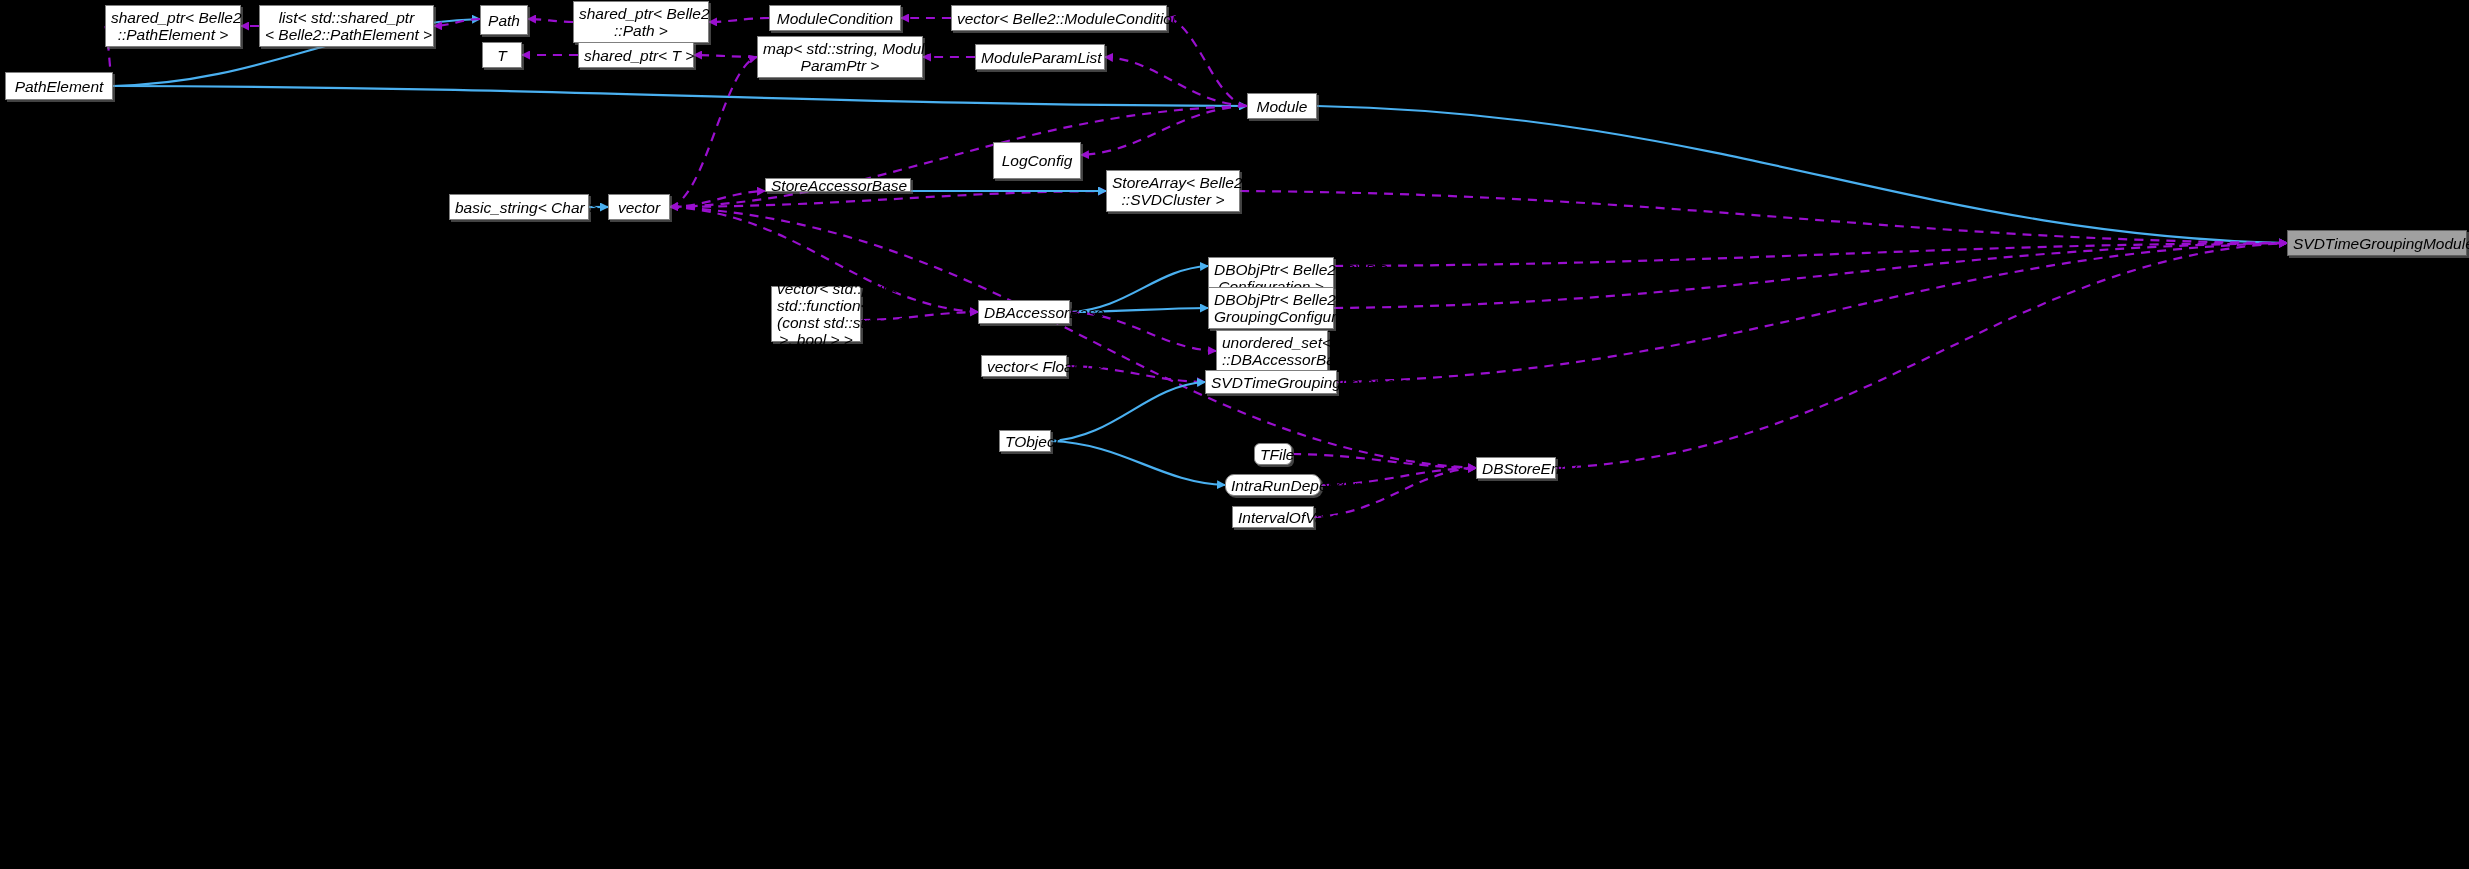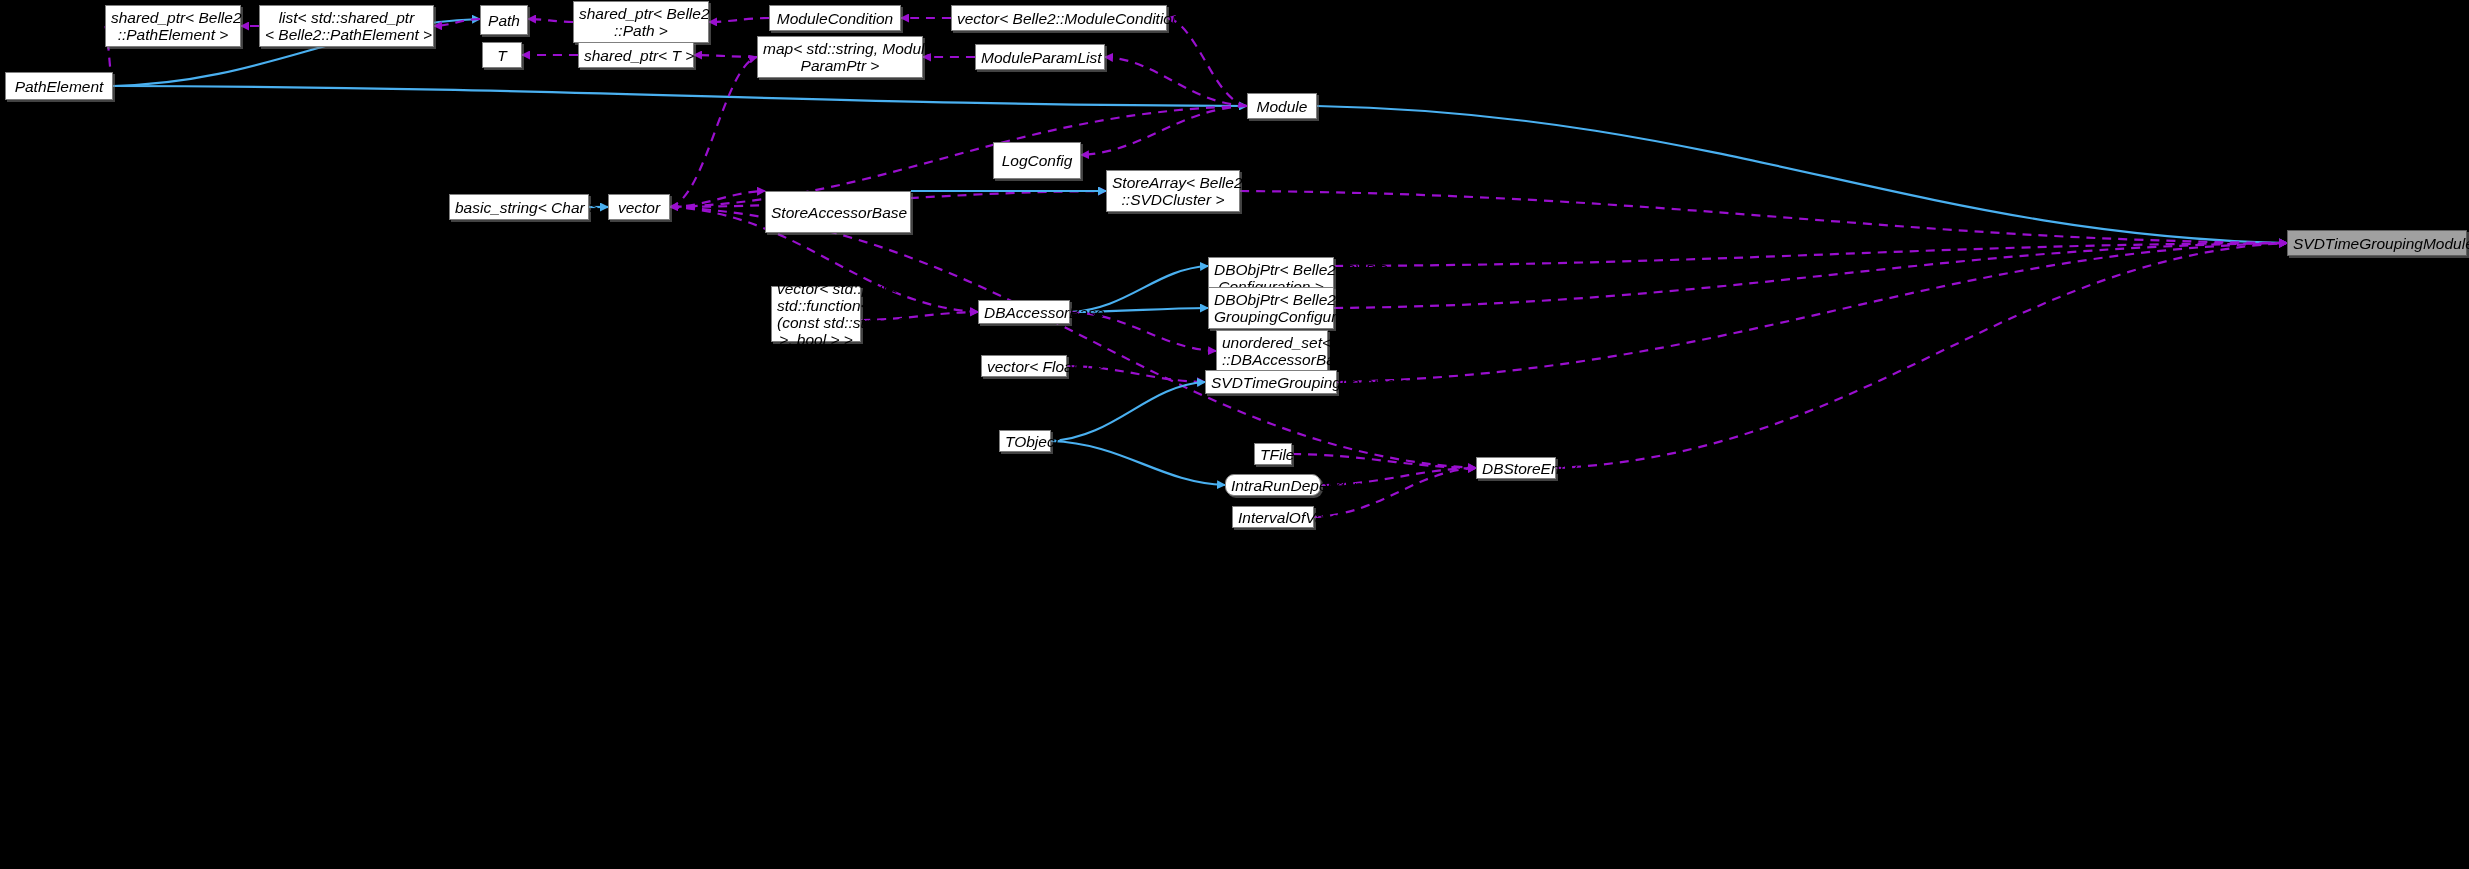--- a/index.html
+++ b/index.html
@@ -119,36 +119,36 @@
       <div class="node" style="left: 578px; top: 42px; width: 116px; height: 26px;"><span class="lbl">shared_ptr&lt; T &gt;</span></div>
       <div class="node" style="left: 769px; top: 5px; width: 132px; height: 26px;"><span class="lbl">ModuleCondition</span></div>
       <div class="node" style="left: 757px; top: 36px; width: 166px; height: 42px;"><span class="lbl">map&lt; std::string, Module
 ParamPtr &gt;</span></div>
       <div class="node" style="left: 951px; top: 5px; width: 216px; height: 26px;"><span class="lbl">vector&lt; Belle2::ModuleCondition &gt;</span></div>
       <div class="node" style="left: 975px; top: 44px; width: 130px; height: 26px;"><span class="lbl">ModuleParamList</span></div>
       <div class="node" style="left: 1247px; top: 93px; width: 70px; height: 26px;"><span class="lbl">Module</span></div>
       <div class="node" style="left: 993px; top: 142px; width: 88px; height: 37px;"><span class="lbl">LogConfig</span></div>
       <div class="node" style="left: 1106px; top: 170px; width: 134px; height: 42px;"><span class="lbl">StoreArray&lt; Belle2
 ::SVDCluster &gt;</span></div>
-      <div class="node" style="left: 765px; top: 191px; width: 146px; height: 42px;"><span class="lbl">StoreAccessorBase</span></div>
+      <div class="node" style="left: 765px; top: 178px; width: 146px; height: 14px;"><span class="lbl">StoreAccessorBase</span></div>
       <div class="node" style="left: 449px; top: 194px; width: 140px; height: 26px;"><span class="lbl">basic_string&lt; Char &gt;</span></div>
       <div class="node" style="left: 608px; top: 194px; width: 62px; height: 26px;"><span class="lbl">vector</span></div>
       <div class="node highlight" style="left: 2287px; top: 230px; width: 180px; height: 26px;"><span class="lbl">SVDTimeGroupingModule</span></div>
       <div class="node" style="left: 1208px; top: 257px; width: 126px; height: 42px;"><span class="lbl">DBObjPtr&lt; Belle2::SVDReco
 Configuration &gt;</span></div>
       <div class="node" style="left: 1208px; top: 287px; width: 126px; height: 42px;"><span class="lbl">DBObjPtr&lt; Belle2::SVDTime
 GroupingConfiguration &gt;</span></div>
       <div class="node" style="left: 771px; top: 286px; width: 90px; height: 56px;"><span class="lbl">vector&lt; std::pair&lt;
 std::function&lt; void
 (const std::string &amp;)
 &gt;, bool &gt; &gt;</span></div>
       <div class="node" style="left: 978px; top: 300px; width: 92px; height: 24px;"><span class="lbl">DBAccessorBase</span></div>
       <div class="node" style="left: 1216px; top: 330px; width: 112px; height: 42px;"><span class="lbl">unordered_set&lt; Belle2
 ::DBAccessorBase * &gt;</span></div>
       <div class="node" style="left: 981px; top: 355px; width: 86px; height: 22px;"><span class="lbl">vector&lt; Float_t &gt;</span></div>
       <div class="node" style="left: 1205px; top: 370px; width: 132px; height: 24px;"><span class="lbl">SVDTimeGroupingParameters</span></div>
       <div class="node" style="left: 999px; top: 430px; width: 52px; height: 22px;"><span class="lbl">TObject</span></div>
-      <div class="node" style="left: 1254px; top: 443px; width: 38px; height: 22px;"><span class="lbl">TFile</span></div>
+      <div class="node" style="left: 1254px; top: 443px; width: 38px; height: 22px; border-radius: 6px;"><span class="lbl">TFile</span></div>
       <div class="node" style="left: 1476px; top: 457px; width: 80px; height: 22px;"><span class="lbl">DBStoreEntry</span></div>
       <div class="node" style="left: 1225px; top: 474px; width: 96px; height: 22px; border-radius: 9px;"><span class="lbl">IntraRunDependency</span></div>
       <div class="node" style="left: 1232px; top: 506px; width: 82px; height: 22px;"><span class="lbl">IntervalOfValidity</span></div>
     </div>
 </div>
 
 </body></html>

